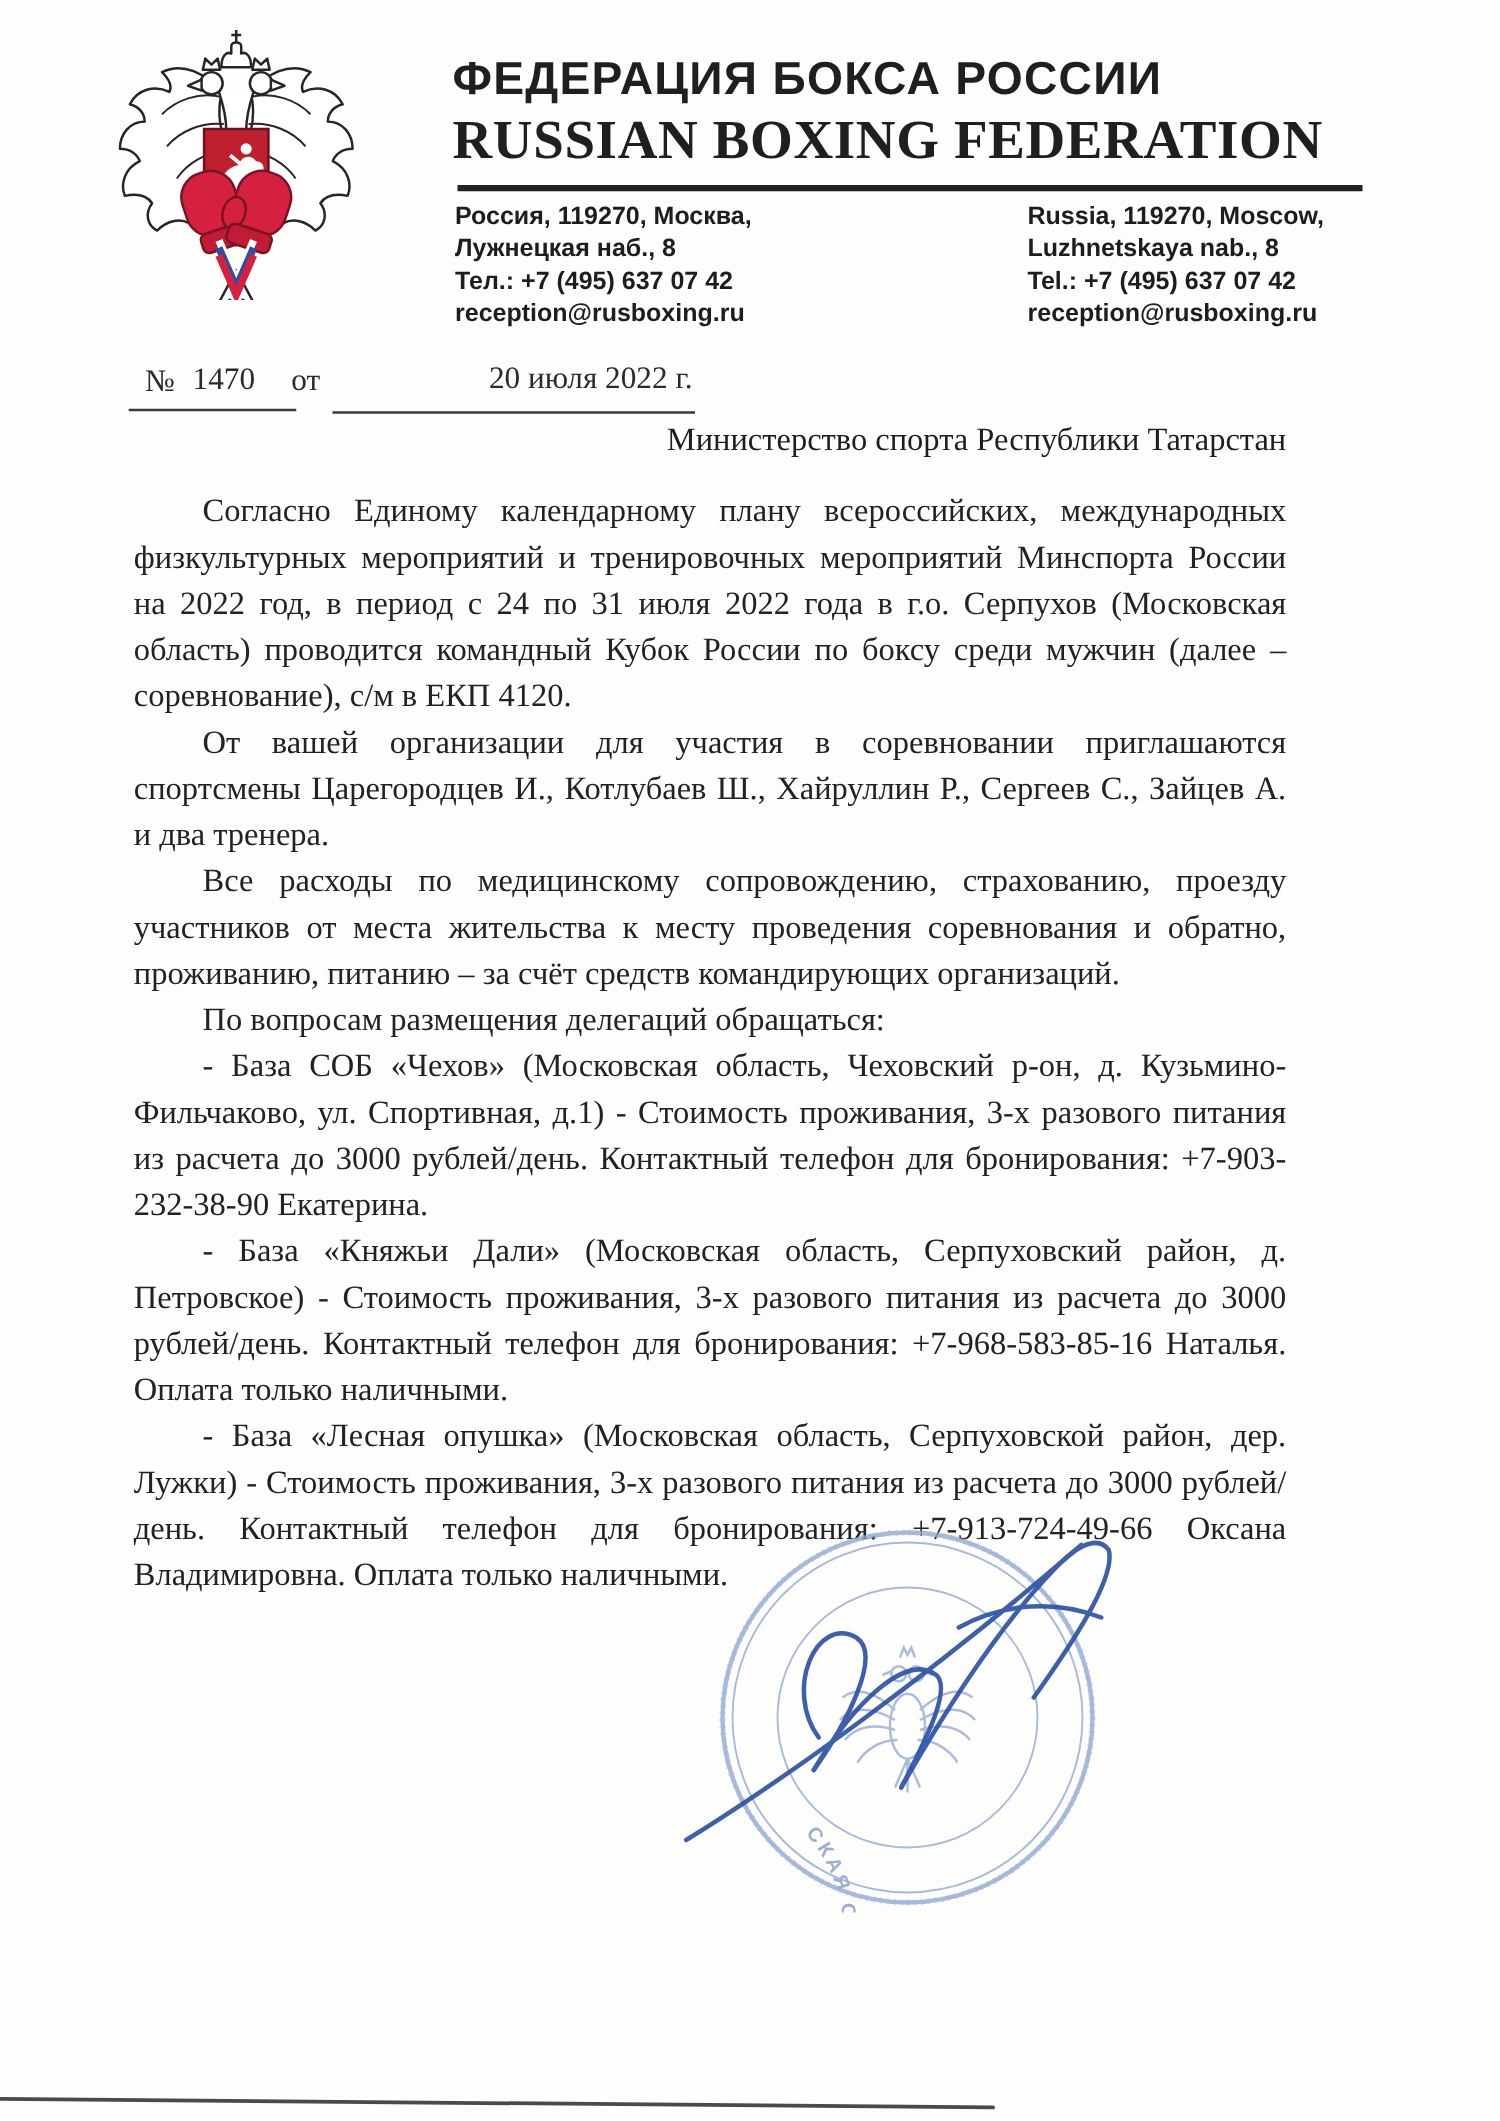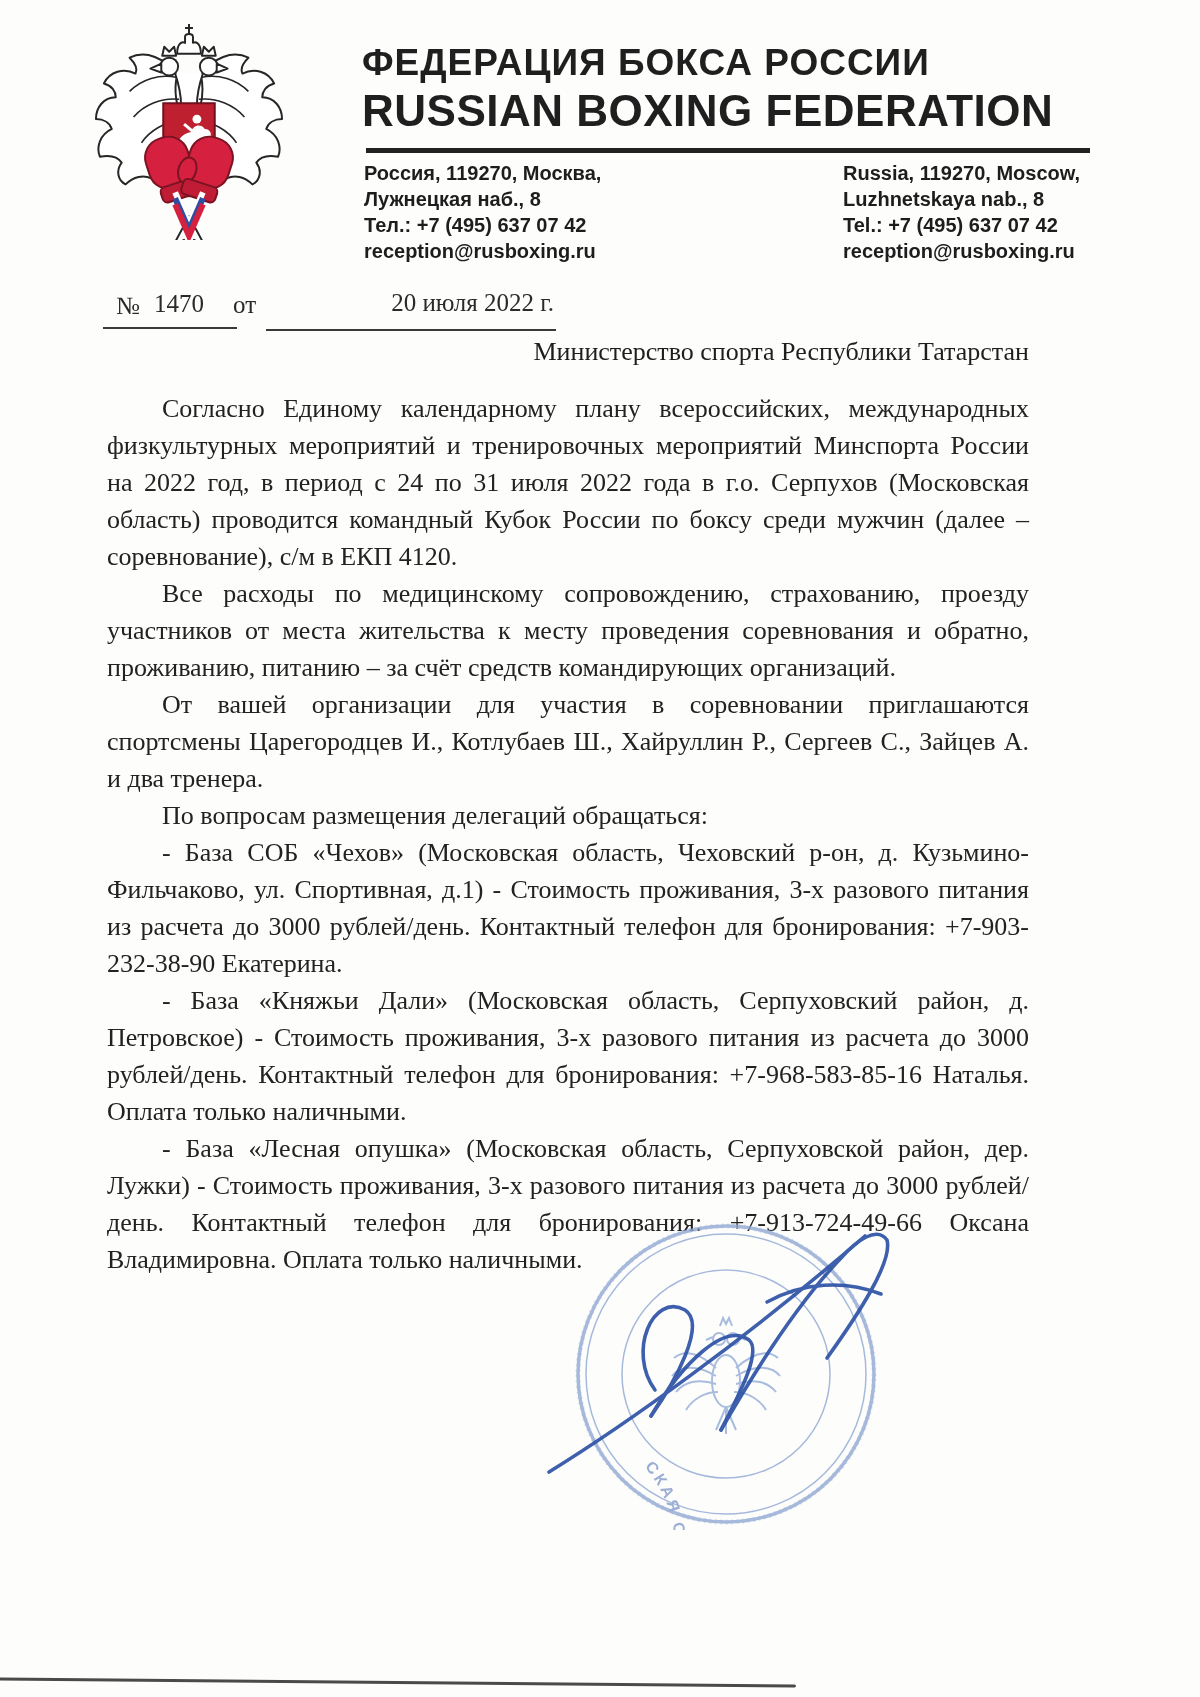--- a/index.html
+++ b/index.html
@@ -15,32 +15,32 @@
 
   
   .title-ru{
     left:362px;top:42px;
     font-family:Liberation Sans, sans-serif;
     font-weight:700;font-size:37px;letter-spacing:1px;color:#1f1f1f;
     white-space:nowrap;
   }
   .title-en{
     left:362px;top:86px;
-    font-family:Liberation Sans, sans-serif;
+    font-family:Liberation Serif, serif;
     font-weight:700;font-size:44px;letter-spacing:0.5px;color:#1f1f1f;
     white-space:nowrap;
   }
   .rule{left:366px;top:148px;width:724px;height:5px;background:#222;}
   .addr{
     font-family:Liberation Sans, sans-serif;
     font-weight:600;font-size:20px;line-height:26px;color:#1d1d1d;
     white-space:nowrap;
   }
   .addr-ru{left:364px;top:160px;}
-  .addr-en{left:822px;top:160px;margin-left:21px;}
+  .addr-en{left:822px;top:160px;}
 
   
   .ref{font-size:25px;color:#2a2a2a;white-space:nowrap;}
   .ref-no{left:116px;top:292px;}
   .ref-num{left:154px;top:290px;}
   .ref-from{left:233px;top:291px;}
   .ref-date{left:268px;top:289px;width:286px;text-align:right;}
   .u1{left:103px;top:327px;width:134px;height:2px;background:#3a3a3a;}
   .u2{left:266px;top:329px;width:290px;height:2px;background:#3a3a3a;}
 
@@ -159,22 +159,22 @@
   <span class="abs ref ref-num">1470</span>
   <div class="abs u1"></div>
   <span class="abs ref ref-from">от</span>
   <span class="abs ref ref-date">20 июля 2022 г.</span>
   <div class="abs u2"></div>
 
   <div class="abs addressee">Министерство спорта Республики Татарстан</div>
 
   <div class="abs body-text">
     <p>Согласно Единому календарному плану всероссийских, международных физкультурных мероприятий и тренировочных мероприятий Минспорта России на 2022 год, в период с 24 по 31 июля 2022 года в г.о. Серпухов (Московская область) проводится командный Кубок России по боксу среди мужчин (далее – соревнование), с/м в ЕКП 4120.</p>
+    <p>От вашей организации для участия в соревновании приглашаются спортсмены Царегородцев И., Котлубаев Ш., Хайруллин Р., Сергеев С., Зайцев А. и два тренера.</p>
     <p>Все расходы по медицинскому сопровождению, страхованию, проезду участников от места жительства к месту проведения соревнования и обратно, проживанию, питанию – за счёт средств командирующих организаций.</p>
-    <p>От вашей организации для участия в соревновании приглашаются спортсмены Царегородцев И., Котлубаев Ш., Хайруллин Р., Сергеев С., Зайцев А. и два тренера.</p>
     <p>По вопросам размещения делегаций обращаться:</p>
     <p>- База СОБ «Чехов» (Московская область, Чеховский р-он, д. Кузьмино-Фильчаково, ул. Спортивная, д.1) - Стоимость проживания, 3-х разового питания из расчета до 3000 рублей/день. Контактный телефон для бронирования: +7-903-232-38-90 Екатерина.</p>
     <p>- База «Княжьи Дали» (Московская область, Серпуховский район, д. Петровское) - Стоимость проживания, 3-х разового питания из расчета до 3000 рублей/день. Контактный телефон для бронирования: +7-968-583-85-16 Наталья. Оплата только наличными.</p>
     <p>- База «Лесная опушка» (Московская область, Серпуховской район, дер. Лужки) - Стоимость проживания, 3-х разового питания из расчета до 3000 рублей/день. Контактный телефон для бронирования: +7-913-724-49-66 Оксана Владимировна. Оплата только наличными.</p>
   </div>
 
   <svg class="abs stamp" width="312" height="312" viewBox="0 0 312 312">
     <defs>
       <path id="ringPath" d="M69,243 A123,123 0 1 1 68.8,242.8" fill="none"></path>
     </defs>

